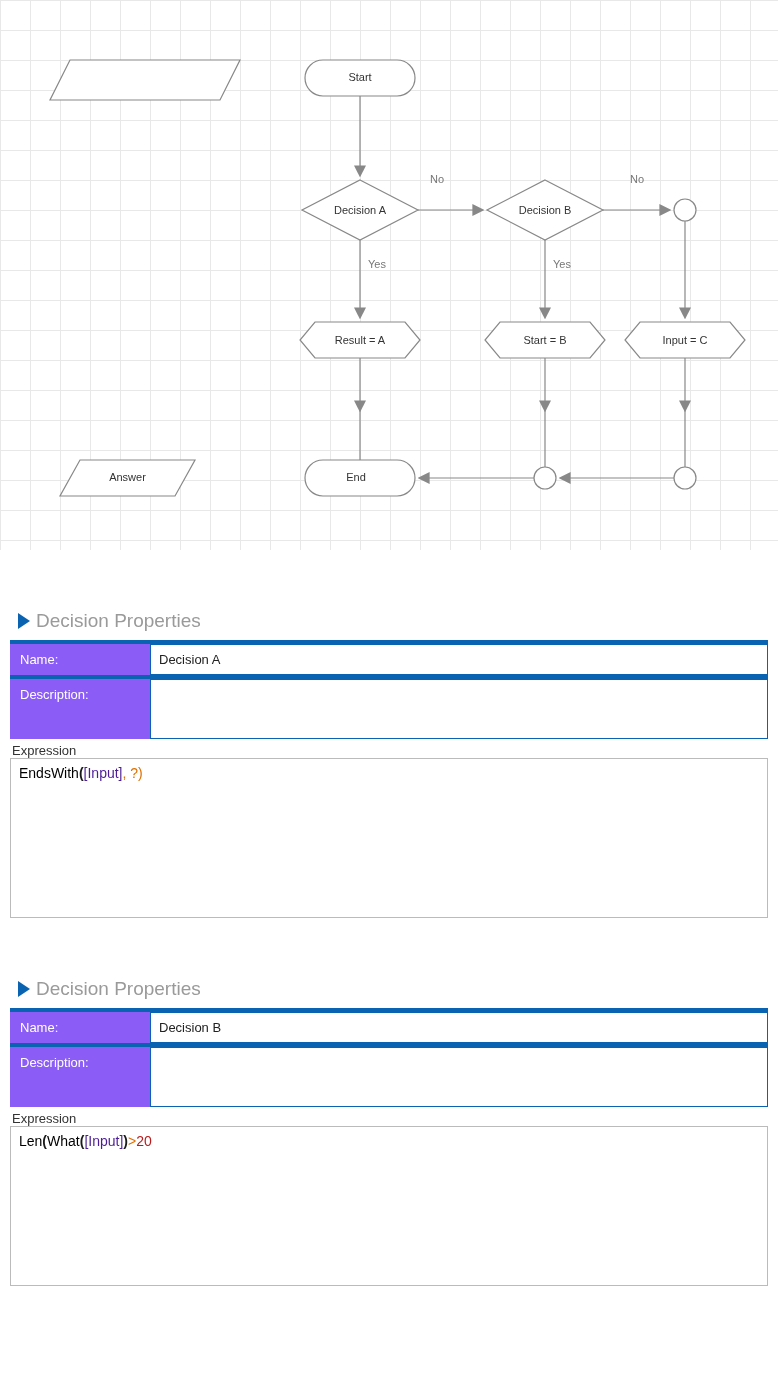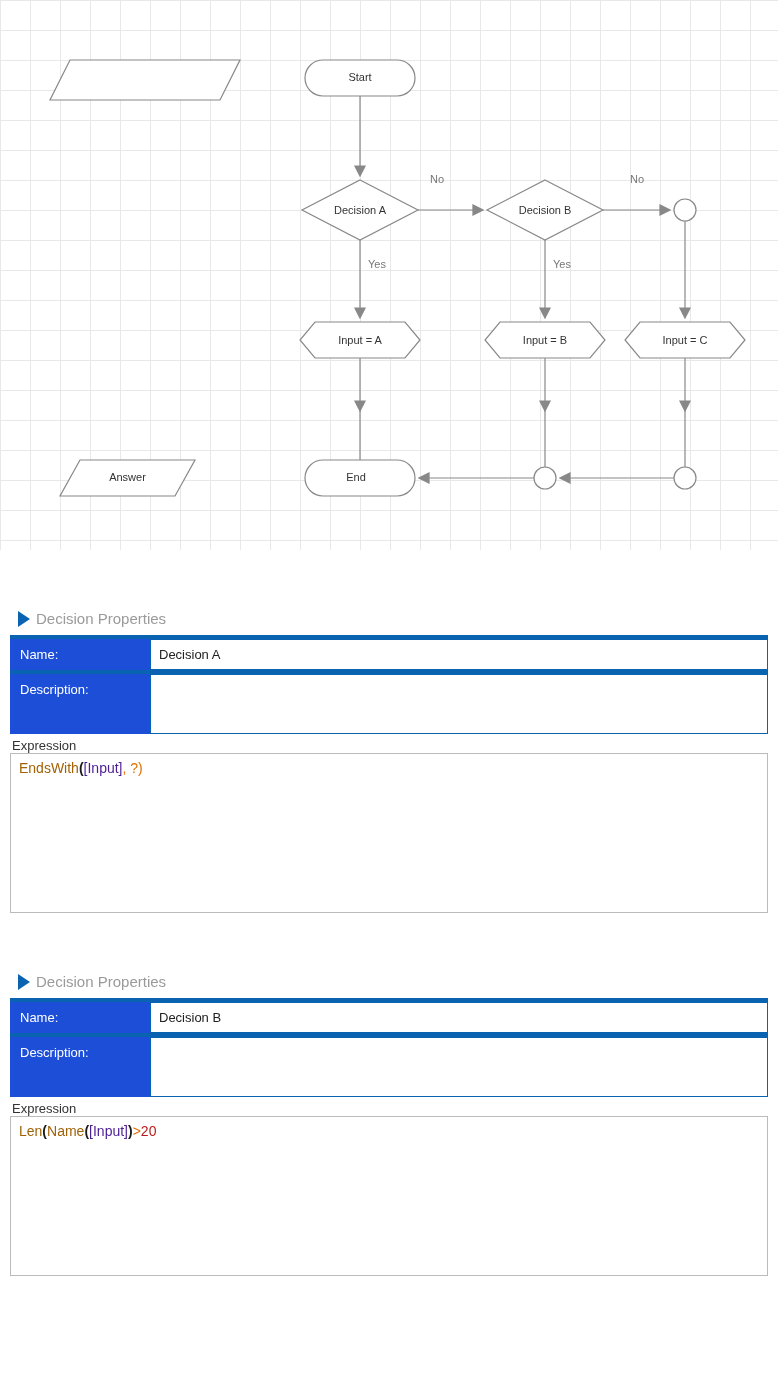--- a/index.html
+++ b/index.html
@@ -4,29 +4,29 @@
 <style>
 *{box-sizing:border-box;margin:0;padding:0}
 body{font-family:"Segoe UI",Arial,sans-serif;font-size:12px;color:#333;background:#fff;width:778px}
 .canvas{position:relative;width:778px;height:550px;background:#fff;background-image:linear-gradient(to right,#e8e8e8 1px,transparent 1px),linear-gradient(to bottom,#e8e8e8 1px,transparent 1px);background-size:30px 30px}
 svg{position:absolute;top:0;left:0}
 .shape-label{position:absolute;text-align:center;font-size:11px;line-height:1.3;pointer-events:none}
 .edge-label{position:absolute;font-size:11px;color:#777}
 .section{margin:60px 0 0 0;padding:0 10px 0 10px}
 .section-title{display:flex;align-items:center;gap:6px;margin:0 0 8px 8px}
 .section-title .tri{width:0;height:0;border-top:8px solid transparent;border-bottom:8px solid transparent;border-left:12px solid #0a63b0}
-.section-title span{color:#9a9a9a;font-size:15px}
-.props{background:#1d4ed8;padding:0;border-top:4px solid #0a63b0}
+.section-title span{color:#9a9a9a;font-size:19px}
+.props{background:#8b5cf6;padding:0;border-top:4px solid #0a63b0}
 .props-row{display:flex;align-items:stretch}
 .props-label{width:140px;color:#fff;padding:8px 10px;font-size:13px}
 .props-input{flex:1;background:#fff;border:1px solid #0a63b0;padding:5px 8px;font-size:13px;color:#222;min-height:24px}
 .props textarea.props-input{height:60px;resize:none}
 .expr-head{font-weight:normal;font-size:13px;margin:4px 0 0 2px}
 .expr-box{border:1px solid #bbb;min-height:160px;padding:6px 8px;font-size:14px;font-family:"Segoe UI",Arial,sans-serif}
-.expr-box .fn{color:#a16207}
+.expr-box .fn{color:#000000}
 .expr-box .paren{color:#1a1a1a;font-weight:bold}
 .expr-box .var{color:#4c1d95}
 .expr-box .comma{color:#e07000}
 .expr-box .op{color:#e07000}
 .expr-box .num{color:#b91c1c}
 </style>
 </head>
 <body>
 
 <div class="canvas">
@@ -88,22 +88,22 @@
   <g stroke="#888" stroke-width="1.2" fill="none">
     <path d="M360,410 L360,460"></path>
     <path d="M545,410 L545,467"></path>
     <path d="M685,410 L685,467"></path>
   </g>
 </svg>
 
 <div class="shape-label" style="left:305px;top:70px;width:110px">Start</div>
 <div class="shape-label" style="left:302px;top:203px;width:116px">Decision A</div>
 <div class="shape-label" style="left:487px;top:203px;width:116px">Decision B</div>
-<div class="shape-label" style="left:300px;top:333px;width:120px">Input = A</div>
-<div class="shape-label" style="left:485px;top:333px;width:120px">Input = B</div>
+<div class="shape-label" style="left:300px;top:333px;width:120px">Result = A</div>
+<div class="shape-label" style="left:485px;top:333px;width:120px">Start = B</div>
 <div class="shape-label" style="left:625px;top:333px;width:120px">Input = C</div>
 <div class="shape-label" style="left:305px;top:470px;width:102px">End</div>
 <div class="shape-label" style="left:60px;top:470px;width:135px">Answer</div>
 
 <div class="edge-label" style="left:430px;top:173px">No</div>
 <div class="edge-label" style="left:630px;top:173px">No</div>
 <div class="edge-label" style="left:368px;top:258px">Yes</div>
 <div class="edge-label" style="left:553px;top:258px">Yes</div>
 </div>
 
@@ -140,15 +140,15 @@
       <input class="props-input" value="Decision B" style="">
     </div>
     <div style="height:4px;background:#0a63b0"></div>
     <div class="props-row">
       <div class="props-label">Description:</div>
       <textarea class="props-input" style=""></textarea>
     </div>
   </div>
   <div class="expr-head">Expression</div>
   <div class="expr-box">
-    <span class="fn">Len</span><span class="paren">(</span><span class="fn">Name</span><span class="paren">(</span><span class="var">[Input]</span><span class="paren">)</span><span class="op">&gt;</span><span class="num">20</span>
+    <span class="fn">Len</span><span class="paren">(</span><span class="fn">What</span><span class="paren">(</span><span class="var">[Input]</span><span class="paren">)</span><span class="op">&gt;</span><span class="num">20</span>
   </div>
 </div>
 
 </body></html>

